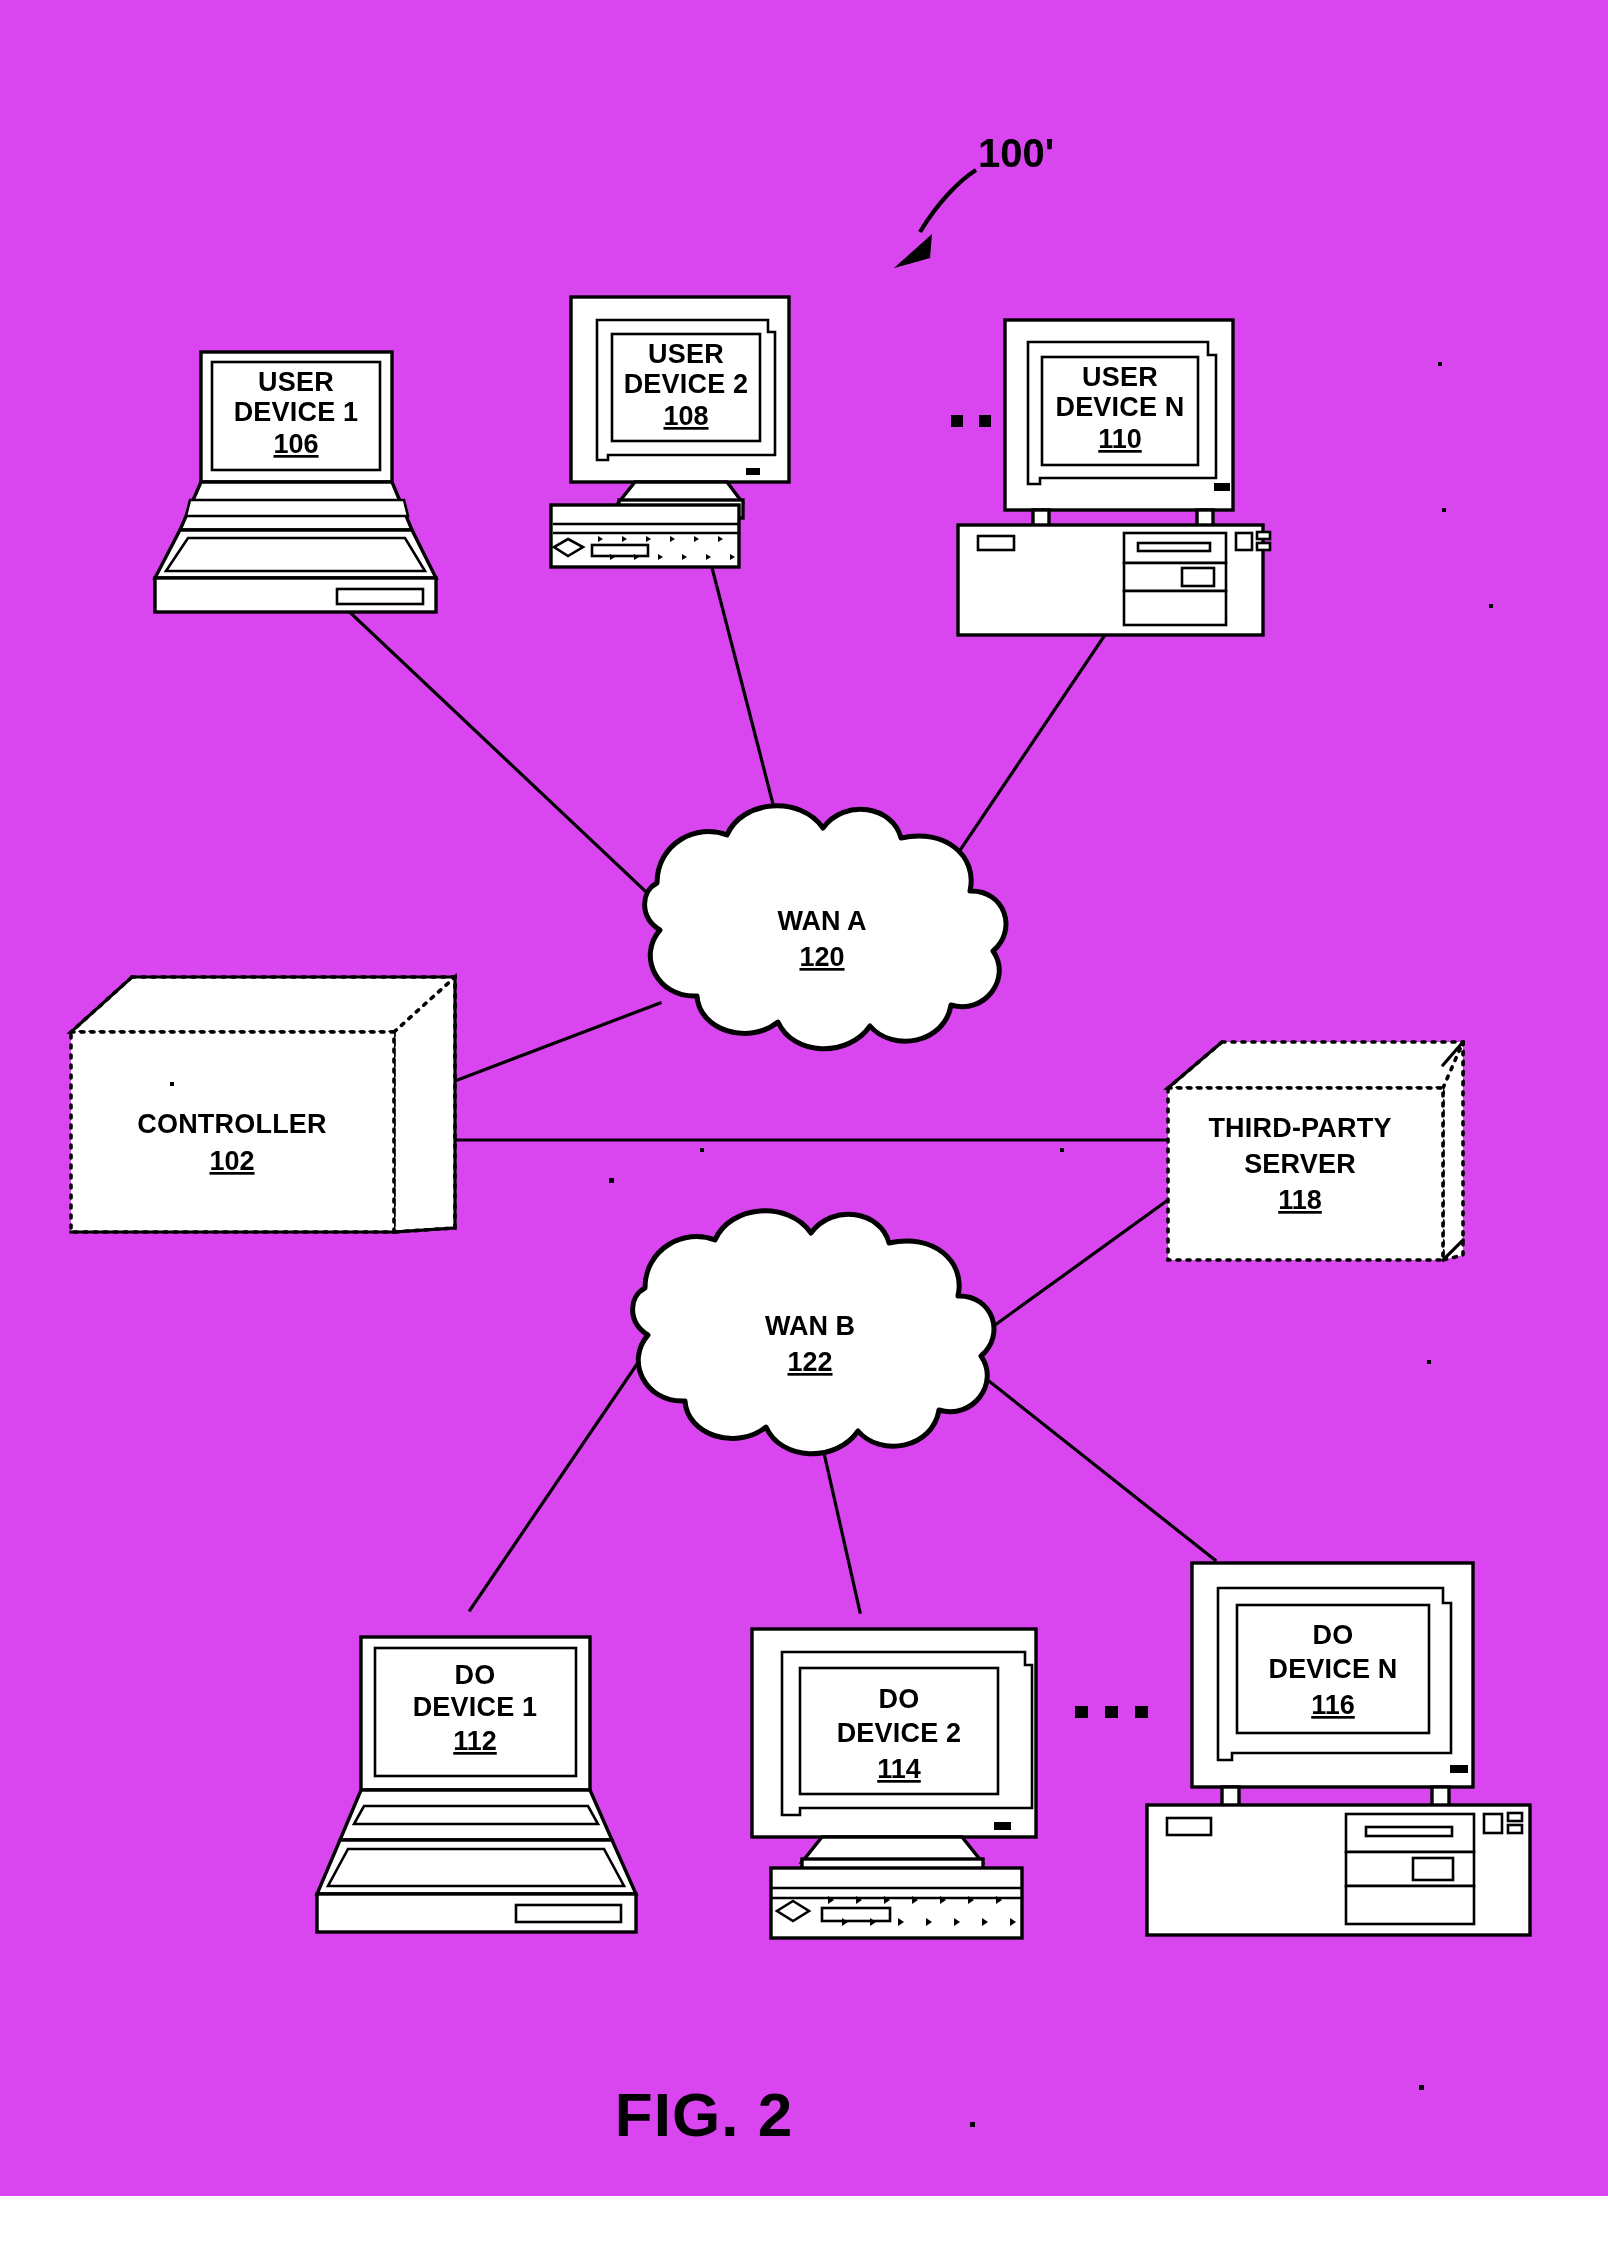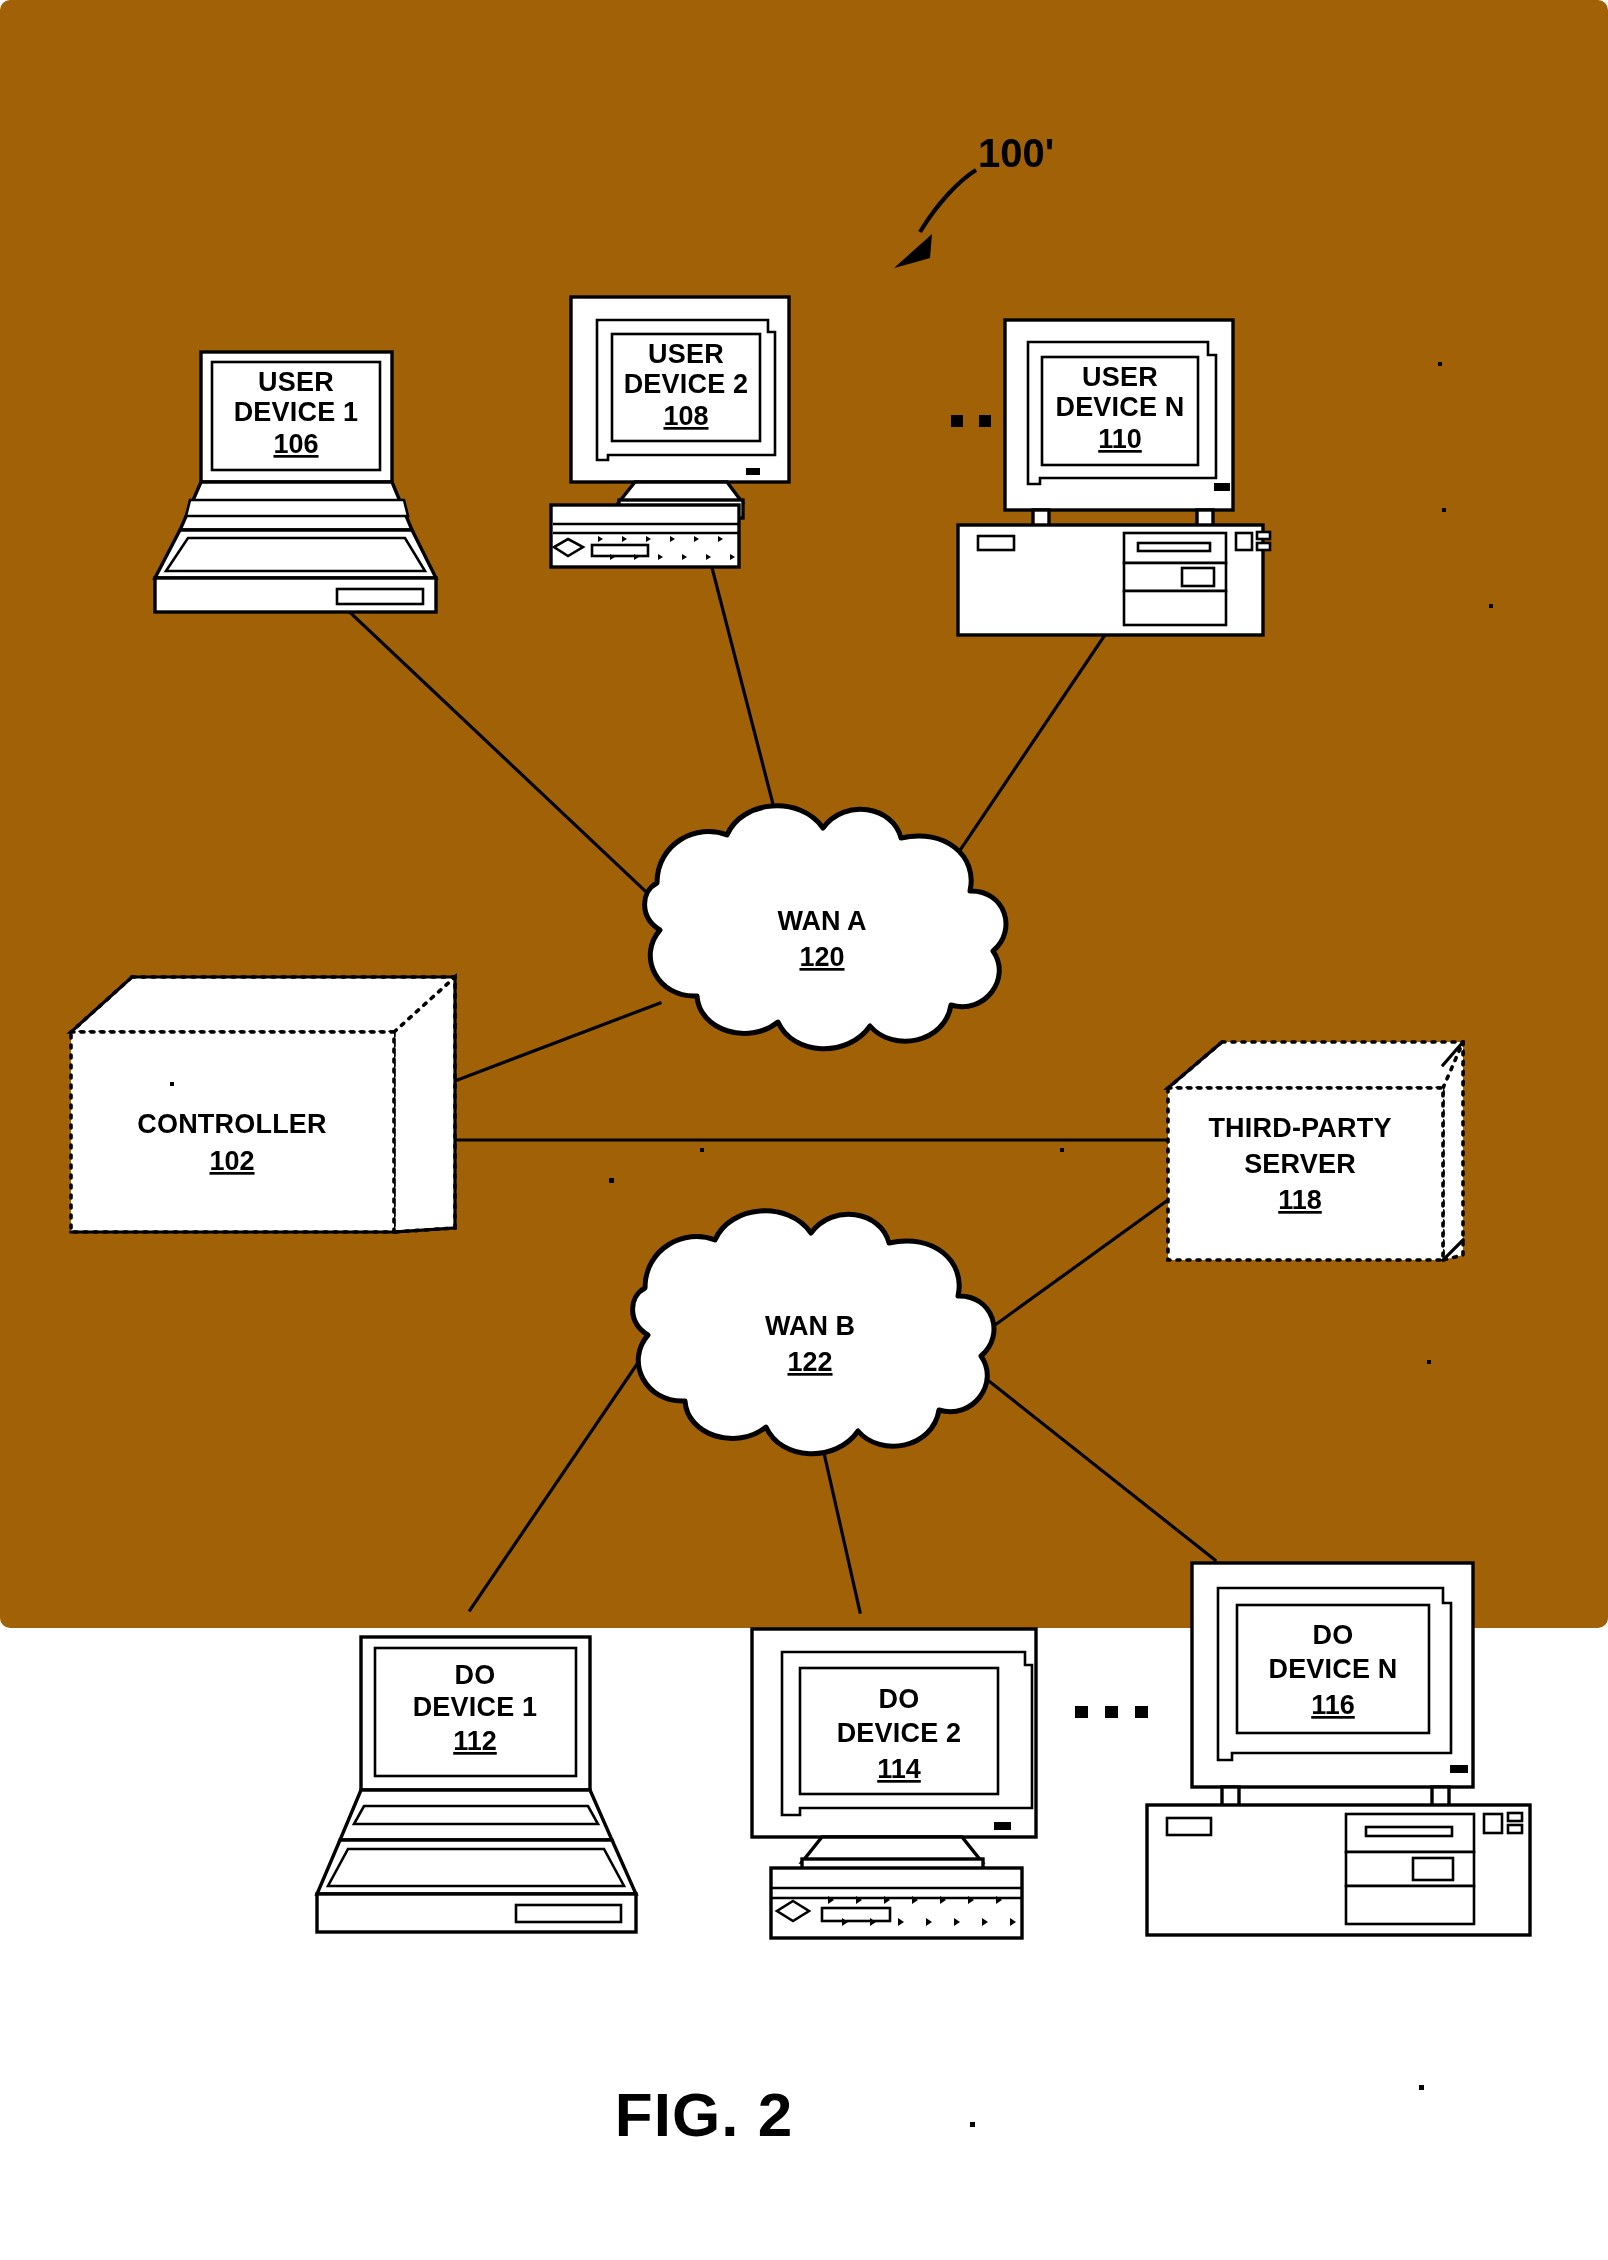--- a/index.html
+++ b/index.html
@@ -9,23 +9,22 @@
   }
   body {
     width: 1608px;
     height: 2260px;
     font-family: "Liberation Sans", sans-serif;
     overflow: hidden;
   }
   #figure-root {
     position: relative;
     width: 1608px;
-    height: 1628px;
-    background: #a16207;
-    border-radius: 10px;
+    height: 2196px;
+    background: #d946ef;
   }
   svg.figure-canvas {
     position: absolute;
     top: 0;
     left: 0;
     width: 1608px;
     height: 2260px;
     display: block;
   }
   .ln {

